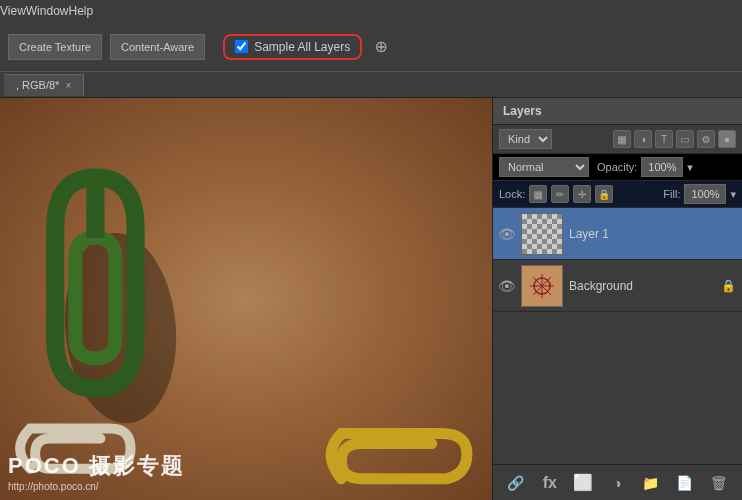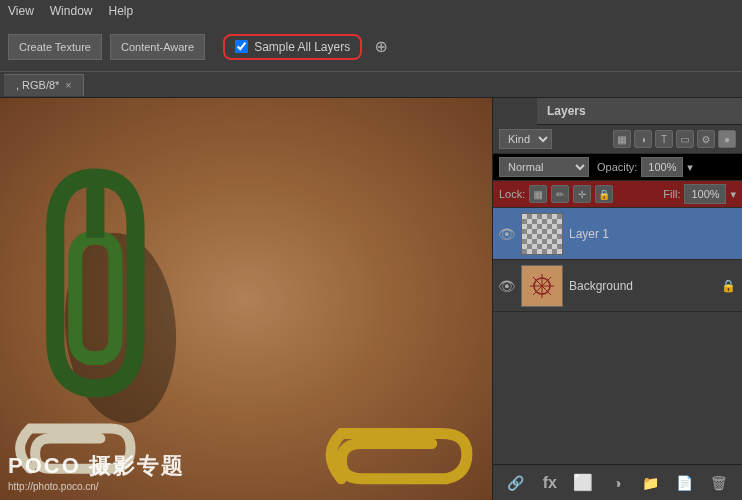--- a/index.html
+++ b/index.html
@@ -4,22 +4,22 @@
   <style>
     * { box-sizing: border-box; margin: 0; padding: 0; }
     body { width: 742px; height: 500px; overflow: hidden; font-family: Arial, sans-serif; font-size: 12px; background: #3c3c3c; }
 
     
     .menu-bar {
       background: #3c3c3c;
       height: 22px;
       display: flex;
       align-items: center;
-      padding: 0 8px;
-      gap: 16px;
+      padding: 0 0;
+      gap: 0;
       color: #ccc;
       font-size: 12px;
     }
     .menu-item { cursor: pointer; color: #ccc; }
 
     
     .toolbar {
       background: #3c3c3c;
       height: 50px;
       display: flex;
@@ -149,21 +149,20 @@
       flex-direction: column;
       border-left: 1px solid #222;
     }
     .layers-panel-header {
       background: #4a4a4a;
       padding: 6px 10px;
       font-size: 12px;
       color: #ccc;
       border-bottom: 1px solid #222;
       font-weight: bold;
-      margin-left: 44px;
     }
 
     
     .kind-row {
       display: flex;
       align-items: center;
       padding: 4px 6px;
       gap: 4px;
       border-bottom: 1px solid #2a2a2a;
       background: #3c3c3c;
@@ -228,21 +227,21 @@
       text-align: center;
     }
 
     
     .lock-row {
       display: flex;
       align-items: center;
       padding: 3px 6px;
       gap: 4px;
       border-bottom: 1px solid #2a2a2a;
-      background: #7f1d1d;
+      background: #0f172a;
     }
     .lock-label { color: #aaa; font-size: 11px; }
     .lock-icon-btn {
       width: 18px;
       height: 18px;
       background: #555;
       border: 1px solid #666;
       color: #aaa;
       font-size: 10px;
       display: flex;

